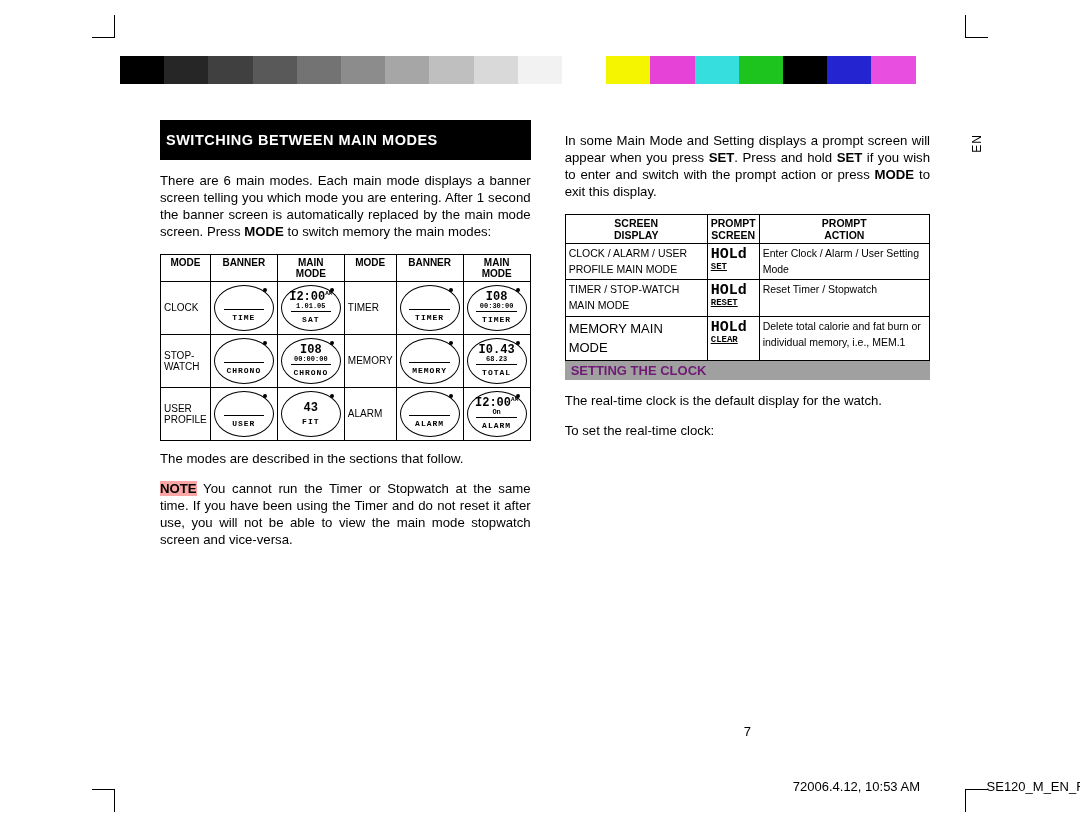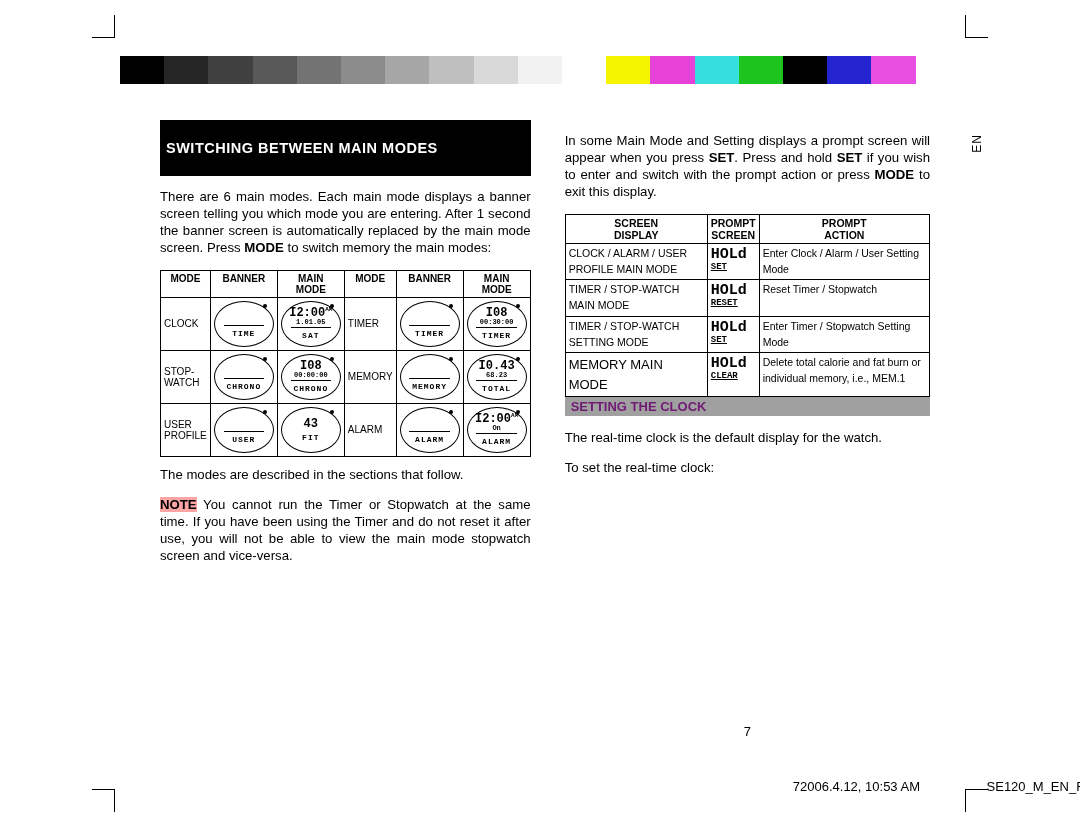--- a/index.html
+++ b/index.html
@@ -23,21 +23,21 @@
     display: flex;
   }
   .colorbar div { flex: 1; height: 100%; }
   .page {
     position: absolute;
     left: 160px; right: 150px; top: 120px; bottom: 95px;
     display: flex;
     gap: 34px;
   }
   .col { flex: 1; font-size: 13.2px; color: #000; }
-  .heading { background: #000; color: #fff; font-weight: bold; padding: 20px 6px; font-size: 14.5px; letter-spacing: 0.5px; margin-bottom:4px; }
+  .heading { background: #000; color: #fff; font-weight: bold; padding: 12px 6px; font-size: 14.5px; letter-spacing: 0.5px; margin-bottom:4px; }
   .subheading { background: #a0a0a0; color: #701a75; font-weight: bold; padding: 2px 6px; font-size: 13px; }
   .justify { text-align: justify; line-height: 1.28; }
   .left { text-align: left; line-height: 1.28; }
   .en-tab {
     position: absolute; right: 110px; top: 134px;
     transform: rotate(-90deg); transform-origin: right top;
     font-size: 12px; letter-spacing: 1px;
   }
   .page-num { text-align: center; margin-top: 16px; font-size: 13px; position:absolute; left:0; right:0; bottom:0;}
   .footer {
@@ -235,27 +235,20 @@
     <td style="font-size:10.5px; line-height:1.5;">Enter Clock / Alarm / User Setting Mode</td>
           </tr>
           <tr>
     <td style="font-size:10.5px; line-height:1.5;">TIMER / STOP-WATCH MAIN MODE</td>
     <td>
               <div class="prompt-lcd"><span class="h">HOLd</span><span class="s">RESET</span></div>
             </td>
     <td style="font-size:10.5px; line-height:1.5;">Reset Timer / Stopwatch</td>
           </tr>
           <tr>
-    <td style="font-size:10.5px; line-height:1.5;">TIMER / STOP-WATCH SETTING MODE</td>
-    <td>
-              <div class="prompt-lcd"><span class="h">HOLd</span><span class="s">SET</span></div>
-            </td>
-    <td style="font-size:10.5px; line-height:1.5;">Enter Timer / Stopwatch Setting Mode</td>
-          </tr>
-          <tr>
     <td style="font-size:13px; line-height:1.5;">MEMORY MAIN MODE</td>
     <td>
               <div class="prompt-lcd"><span class="h">HOLd</span><span class="s">CLEAR</span></div>
             </td>
     <td style="font-size:10.5px; line-height:1.5;">Delete total calorie and fat burn or individual memory, i.e., MEM.1</td>
           </tr>
         </tbody>
     </table>
 
     <div class="subheading">SETTING THE CLOCK</div>

